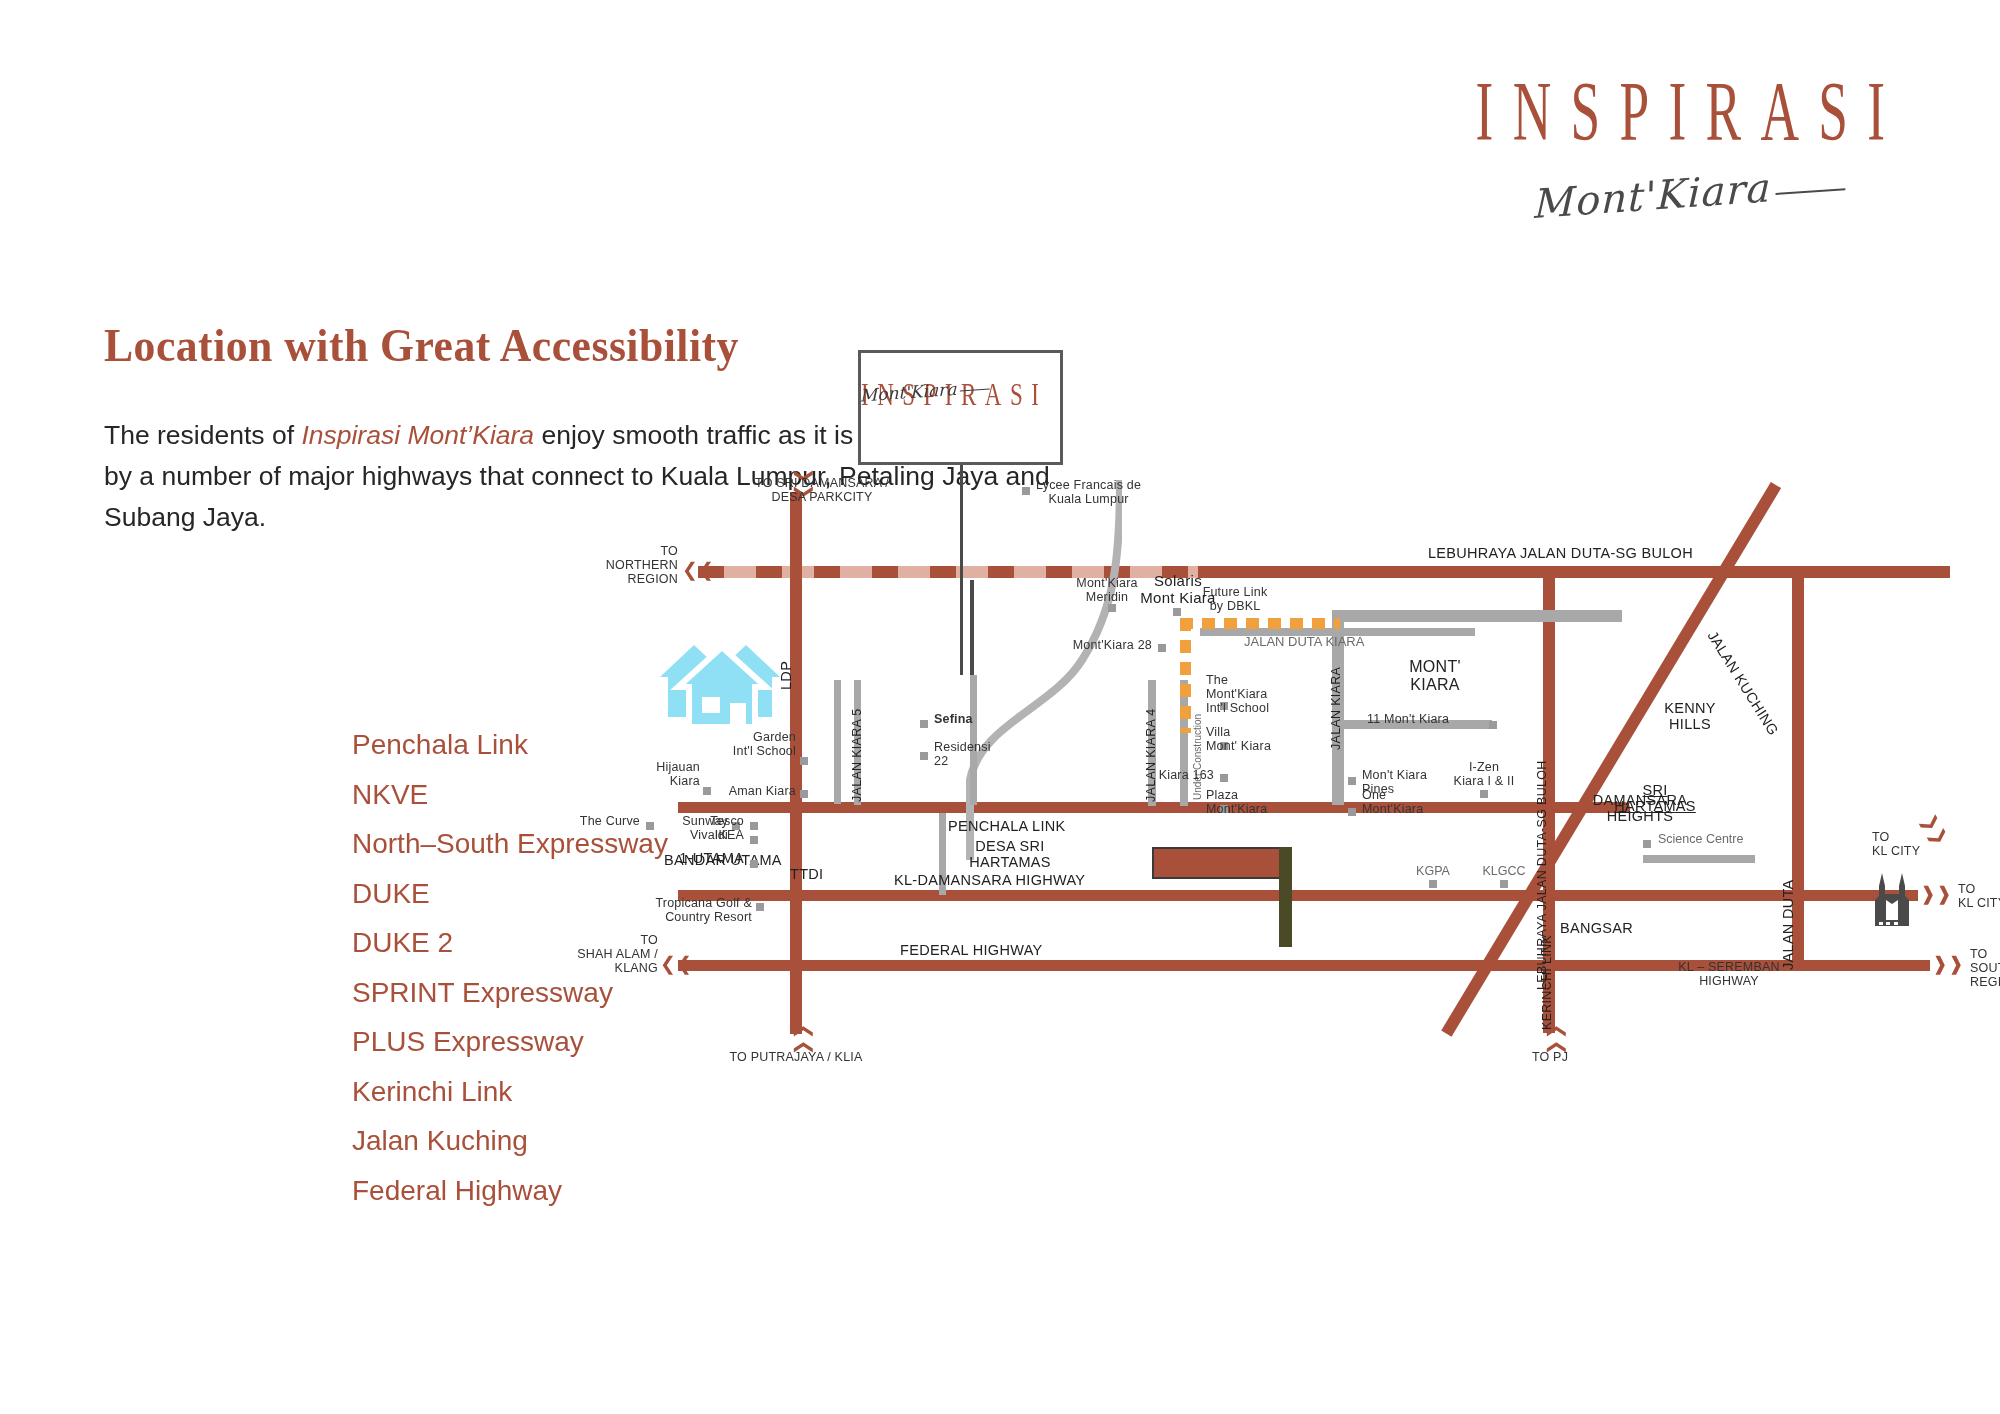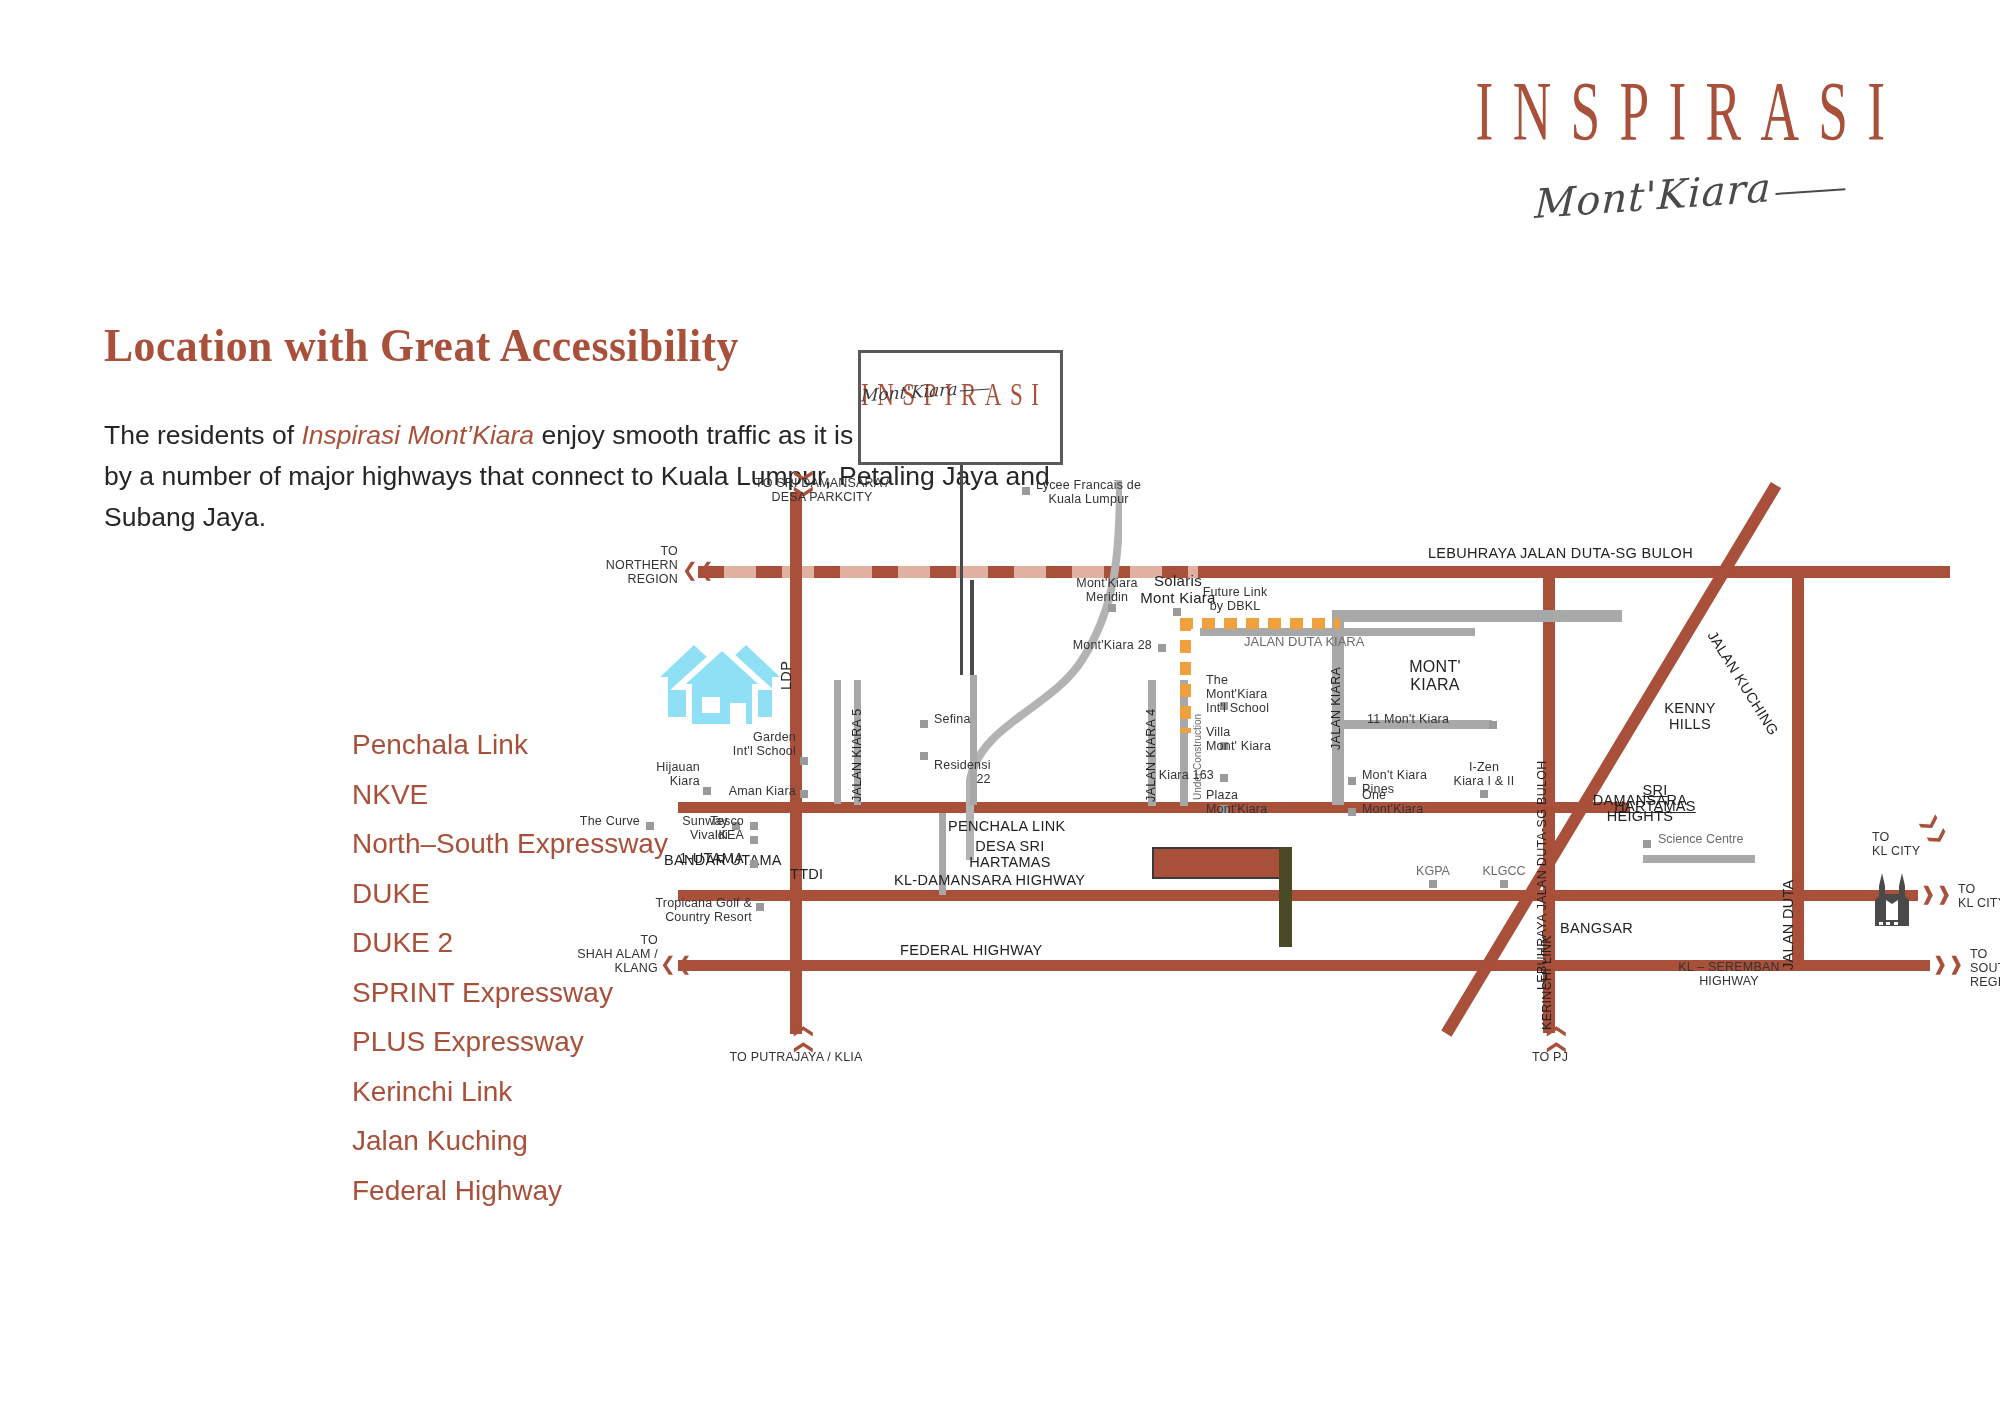--- a/index.html
+++ b/index.html
@@ -354,24 +354,24 @@
 
   <div class="dot" style="left:708px;top:378px;"></div>
   <div class="lbl" style="left:722px;top:358px;white-space:pre-line;">One
 Mont'Kiara</div>
 
   <div class="dot" style="left:840px;top:360px;"></div>
   <div class="lbl lbl-c" style="left:794px;top:330px;width:100px;white-space:pre-line;">I-Zen
 Kiara I &amp; II</div>
 
   <div class="dot" style="left:280px;top:290px;"></div>
-  <div class="lbl" style="left:294px;top:282px;">Sefina</div>
+  <div class="lbl" style="left:294px;top:282px;font-weight:bold;">Sefina</div>
 
   <div class="dot" style="left:280px;top:322px;"></div>
-  <div class="lbl" style="left:294px;top:328px;white-space:pre-line;text-align:right;">Residensi
+  <div class="lbl" style="left:294px;top:310px;white-space:pre-line;">Residensi
 22</div>
 
   <div class="dot" style="left:160px;top:327px;"></div>
   <div class="lbl lbl-r" style="left:50px;top:300px;width:106px;white-space:pre-line;">Garden
 Int'l School</div>
 
   <div class="dot" style="left:63px;top:357px;"></div>
   <div class="lbl lbl-r" style="left:-40px;top:330px;width:100px;white-space:pre-line;">Hijauan
 Kiara</div>
 

